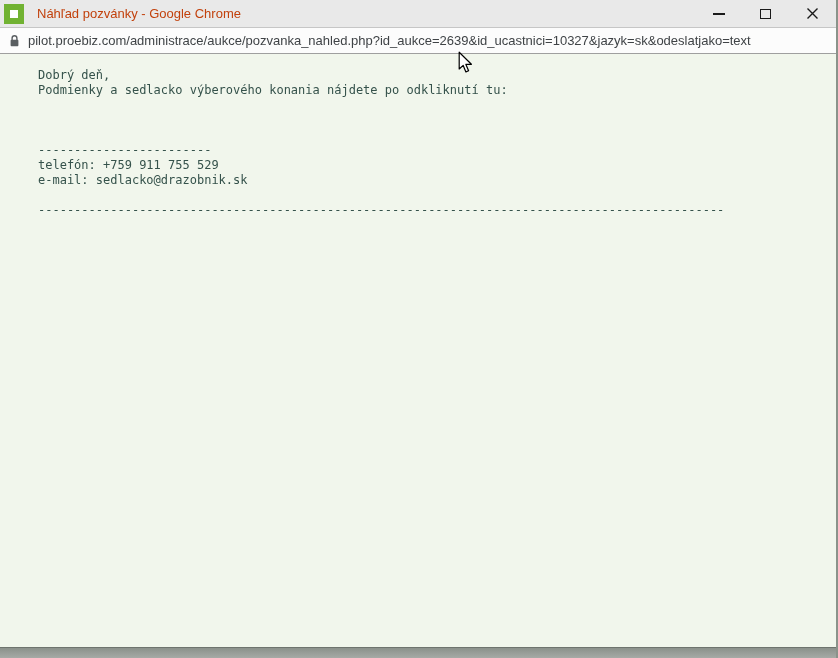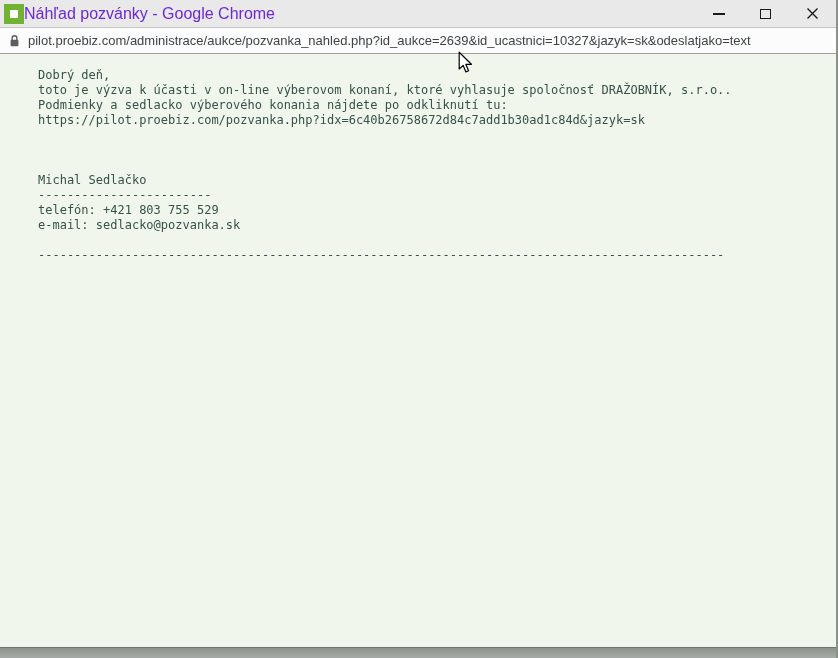--- a/index.html
+++ b/index.html
@@ -21,22 +21,22 @@
     border-bottom:1px solid #c6c6c6;
   }
   .favicon{
     width:20px;height:20px;margin-left:4px;
     background:var(--favicon-green,#71b232);
     display:flex;align-items:center;justify-content:center;
     flex:0 0 auto;
   }
   .favicon-inner{width:8px;height:8px;background:#ffffff;}
   .title{
-    margin-left:0;
-    font-size:16px;color:#6d28d9;
+    margin-left:13px;
+    font-size:13px;color:#c2410c;
     white-space:nowrap;overflow:hidden;
     flex:1 1 auto;
   }
   .controls{display:flex;height:100%;flex:0 0 auto;}
   .ctrl{
     width:47px;height:100%;
     display:flex;align-items:center;justify-content:center;
     cursor:default;
   }
   .glyph-min{width:12px;height:2px;background:#1a1a1a;display:block;}
@@ -111,30 +111,27 @@
         <path d="M4.1 6 V4.2 a2.4 2.4 0 0 1 4.8 0 V6" stroke="#5a5e61" stroke-width="1.4" fill="none"></path>
         <rect x="2.6" y="5.8" width="7.8" height="6.4" rx="0.9" fill="#5a5e61"></rect>
       </svg>
     </span>
     <span class="url-text">pilot.proebiz.com/administrace/aukce/pozvanka_nahled.php?id_aukce=2639&amp;id_ucastnici=10327&amp;jazyk=sk&amp;odeslatjako=text</span>
   </div>
 
   <div class="content">
     <div class="email-body">
         <div class="line">Dobrý deň,</div>
-        <div class="line">toto je výzva k účasti v on-line výberovom konaní, ktoré vyhlasuje spoločnosť DRAŽOBNÍK, s.r.o..</div>
         <div class="line">Podmienky a sedlacko výberového konania nájdete po odkliknutí tu:</div>
-        <div class="line">https://pilot.proebiz.com/pozvanka.php?idx=6c40b26758672d84c7add1b30ad1c84d&amp;jazyk=sk</div>
         <div class="line"></div>
         <div class="line"></div>
         <div class="line"></div>
-        <div class="line">Michal Sedlačko</div>
         <div class="line">------------------------</div>
-        <div class="line">telefón: +421 803 755 529</div>
-        <div class="line">e-mail: sedlacko@pozvanka.sk</div>
+        <div class="line">telefón: +759 911 755 529</div>
+        <div class="line">e-mail: sedlacko@drazobnik.sk</div>
         <div class="line"></div>
         <div class="line">-----------------------------------------------------------------------------------------------</div>
       </div>
   </div>
 
   <div class="bottom-strip"></div>
 
   <span class="cursor">
     <svg width="15" height="23" viewBox="0 0 15 23">
       <path d="M1.2 1.2 L1.2 18 L5.2 14.4 L7.9 20.9 L10.6 19.8 L7.9 13.4 L13.4 13.3 Z" fill="#ffffff" stroke="#000000" stroke-width="1.2" stroke-linejoin="round"></path>

